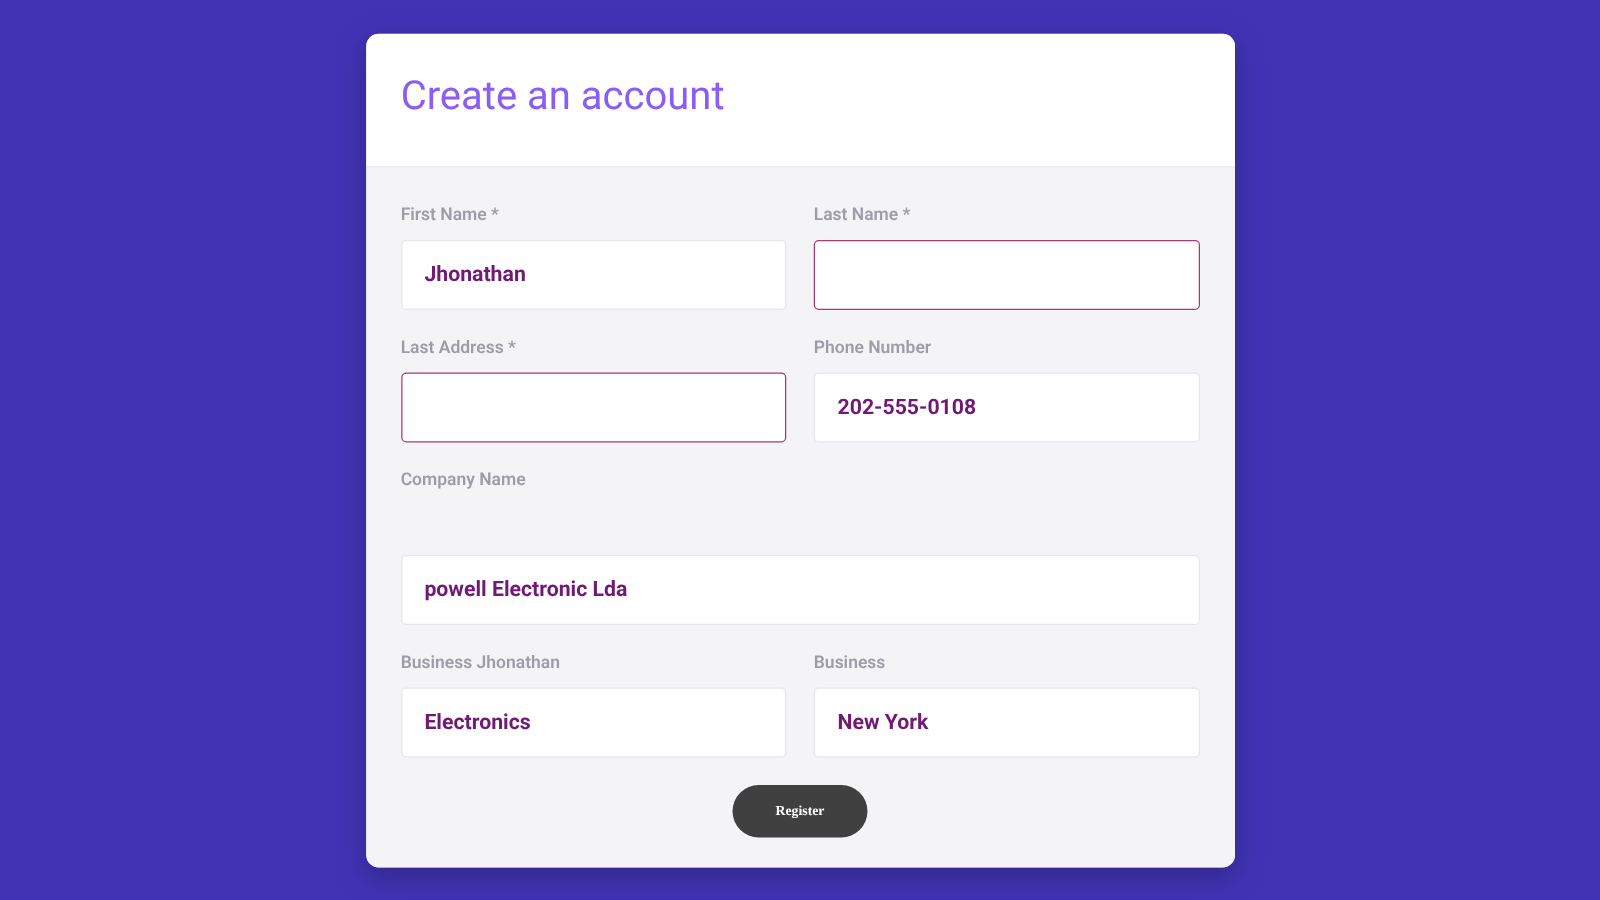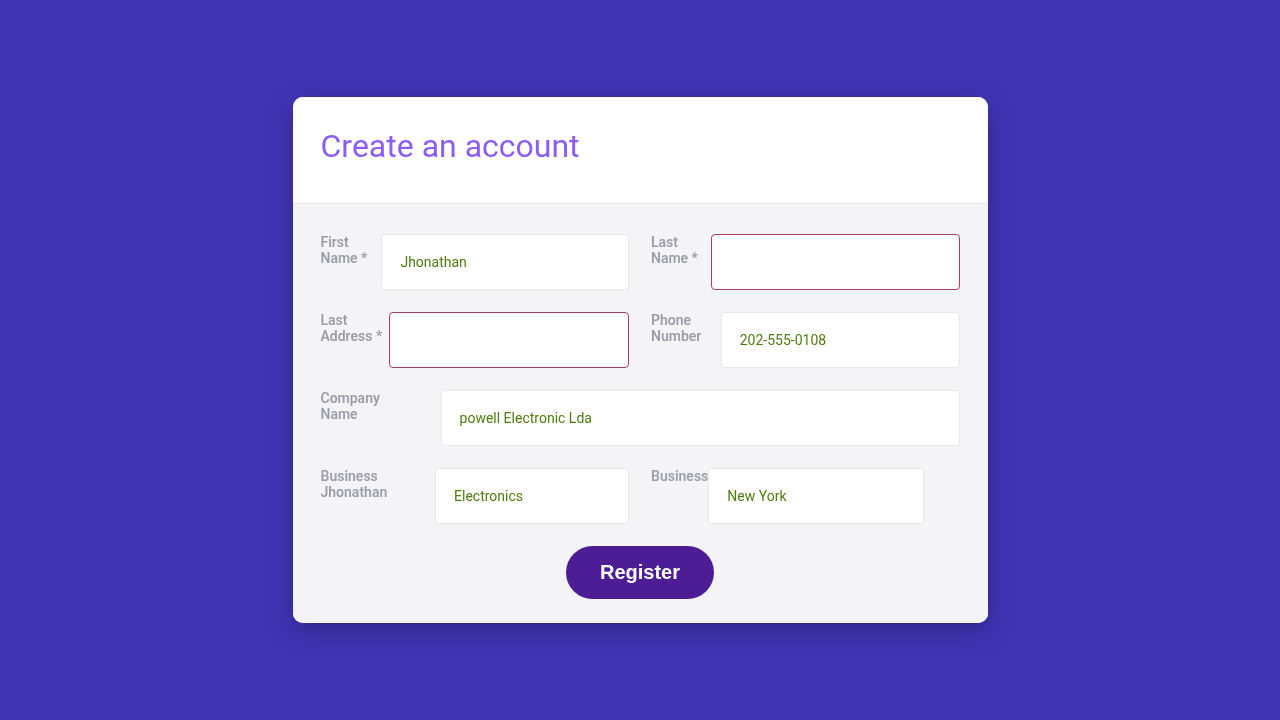--- a/index.html
+++ b/index.html
@@ -39,67 +39,68 @@
     border-top: 1px solid #e8e8ee;
   }
   .row {
     display: flex;
     gap: 22px;
     margin-bottom: 22px;
   }
   .col {
     flex: 1;
     display: flex;
-    flex-direction: row;
+    flex-direction: column;
   }
   .full {
     width: 100%;
     gap: 40px;
   }
   label {
     font-size: 14px;
     font-weight: 600;
     color: #9d9da8;
     margin-bottom: 12px;
   }
   input, select {
     width: 100%;
     height: 56px;
     border: 1px solid #e6e6ec;
     border-radius: 4px;
     background: #fff;
     padding: 0 18px;
-    font-size: 14px;
-    font-weight: 400;
-    color: #4d7c0f;
+    font-size: 17px;
+    font-weight: 700;
+    color: #701a75;
     font-family: inherit;
     outline: none;
     appearance: none;
     -webkit-appearance: none;
   }
   input.invalid {
     border: 1px solid #a9396e;
   }
   .select-wrap {
     position: relative;
   }
   .btn-row {
     display: flex;
     justify-content: center;
     margin-top: 6px;
   }
   .btn {
-    background: #4c1d95;
+    background: #404040;
     color: #fff;
-    font-size: 20px;
+    font-size: 11px;
     font-weight: 600;
     border: none;
     border-radius: 999px;
     padding: 15px 34px;
     cursor: pointer;
+    font-family: Liberation Serif, serif;
   }
 </style>
 </head>
 <body>
 
 <div class="card">
   <div class="card-header">
     <h1 class="card-title">Create an account</h1>
   </div>
   <div class="card-body">

